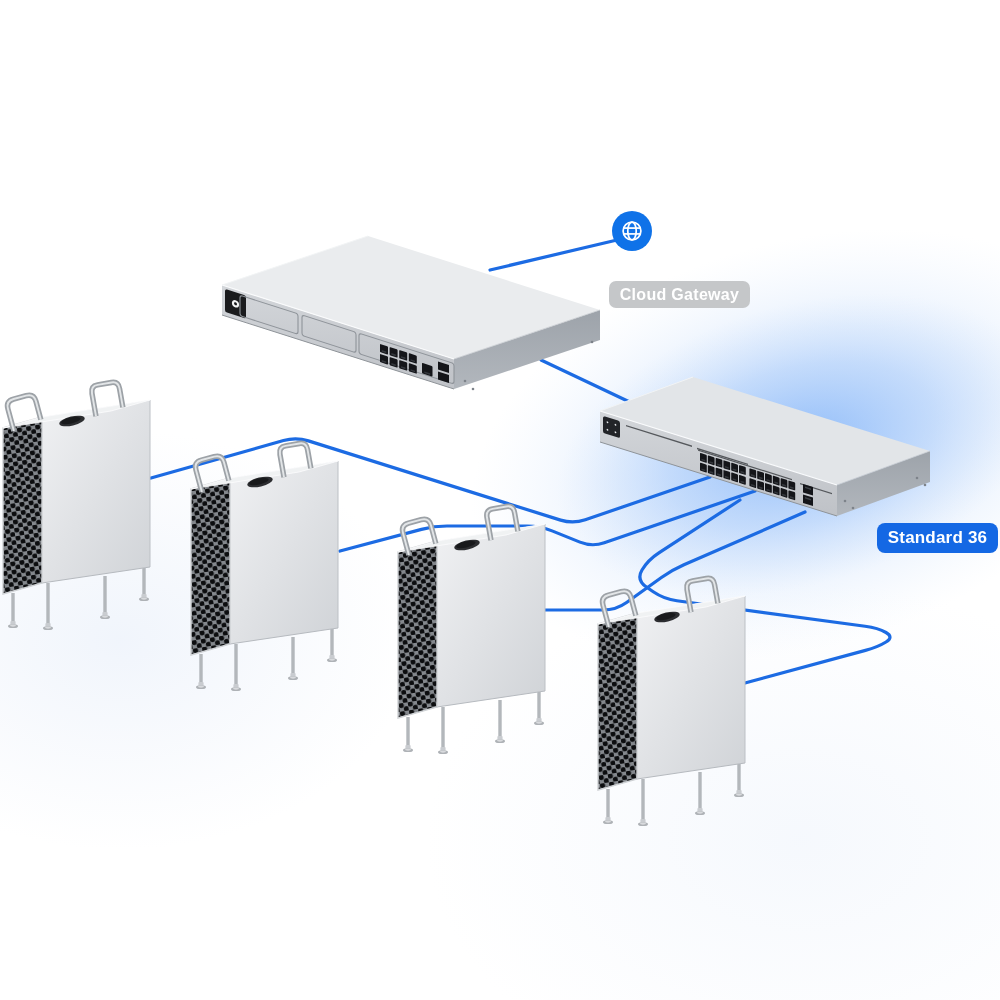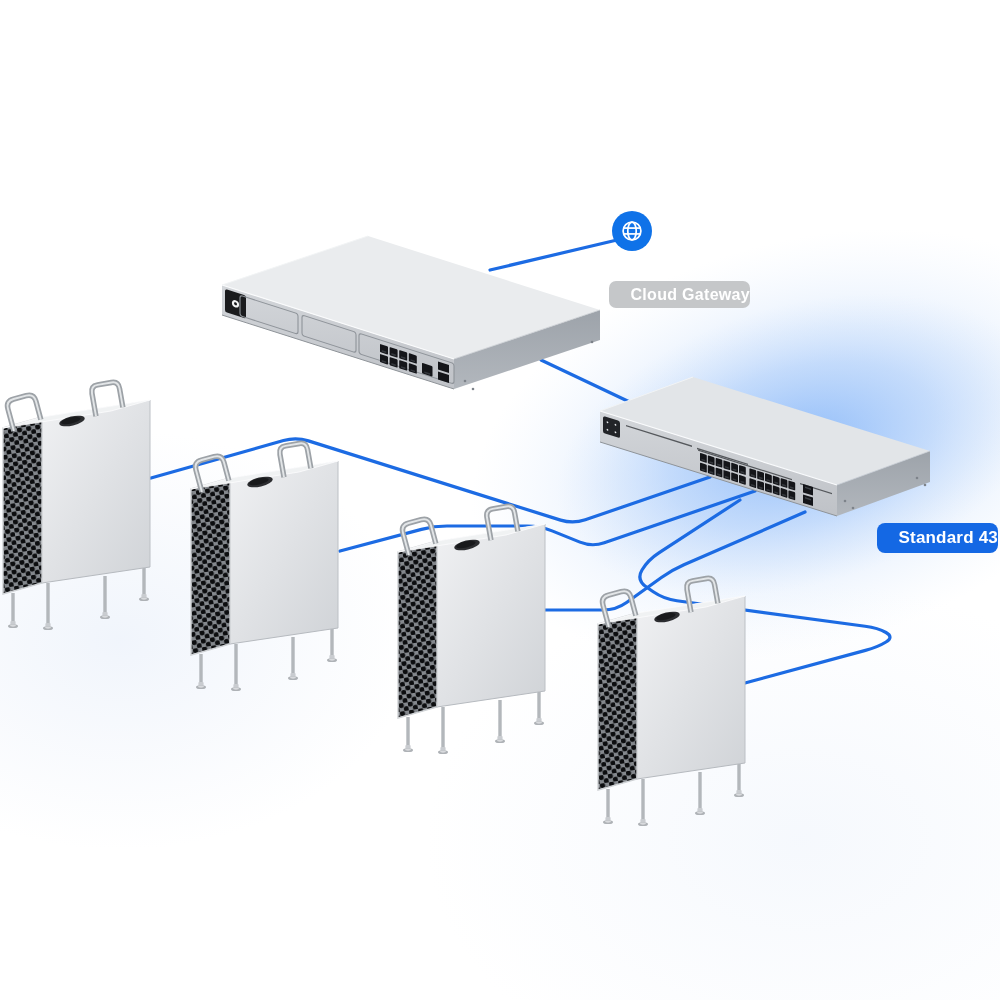--- a/index.html
+++ b/index.html
@@ -5,21 +5,21 @@
   html,body{margin:0;padding:0;background:#fff;}
   .stage{
     position:relative;width:1000px;height:1000px;overflow:hidden;
     font-family:"Liberation Sans",sans-serif;
     background:
       radial-gradient(420px 300px at 12% 64%, rgba(219,230,247,.40), rgba(219,230,247,0) 70%),
       radial-gradient(520px 360px at 80% 84%, rgba(224,234,249,.30), rgba(224,234,249,0) 72%),
       #ffffff;
   }
   svg.scene{position:absolute;left:0;top:0;width:1000px;height:1000px;}
-  .badge{position:absolute;color:#fff;text-align:right;white-space:nowrap;box-sizing:border-box;}
+  .badge{position:absolute;color:#fff;text-align:center;white-space:nowrap;box-sizing:border-box;}
   .badge-gray{left:609px;top:281px;width:141px;height:27px;line-height:27px;
     border-radius:7px;font-size:16px;font-weight:600;letter-spacing:.3px;}
   .badge-blue{left:877px;top:523px;width:121px;height:30px;line-height:30px;
     border-radius:8px;font-size:17px;font-weight:700;letter-spacing:.2px;}
   .globe{position:absolute;left:612px;top:211px;width:40px;height:40px;border-radius:50%;
     display:flex;align-items:center;justify-content:center;}
   .globe svg{display:block;}
 </style>
 </head>
 <body>
@@ -318,21 +318,21 @@
           <ellipse cx="48" cy="247.2" rx="5" ry="1.9" fill="#aeb2b6"></ellipse>
           <ellipse cx="48" cy="246.6" rx="3" ry="1.1" fill="#d8dadd"></ellipse>
         </g>
       </g>
       <g>
         <path d="M617,240 L490,270" fill="none" stroke="#1c6be3" stroke-width="3.2" stroke-linecap="round"></path>
       </g>
     </svg>
 
   <div class="badge badge-gray" style="background: rgb(197, 199, 201);">Cloud Gateway</div>
-  <div class="badge badge-blue" style="background: rgb(20, 104, 228);">Standard 43</div>
+  <div class="badge badge-blue" style="background: rgb(20, 104, 228);">Standard 36</div>
 
   <div class="globe" style="background: rgb(15, 114, 232);">
     <svg width="26" height="26" viewBox="0 0 24 24" fill="none" stroke="#ffffff" stroke-width="1.6">
       <circle cx="12" cy="12" r="8.2"></circle>
       <ellipse cx="12" cy="12" rx="3.9" ry="8.2"></ellipse>
       <line x1="4.4" y1="9.3" x2="19.6" y2="9.3"></line>
       <line x1="4.4" y1="14.7" x2="19.6" y2="14.7"></line>
     </svg>
   </div>
 </div>

